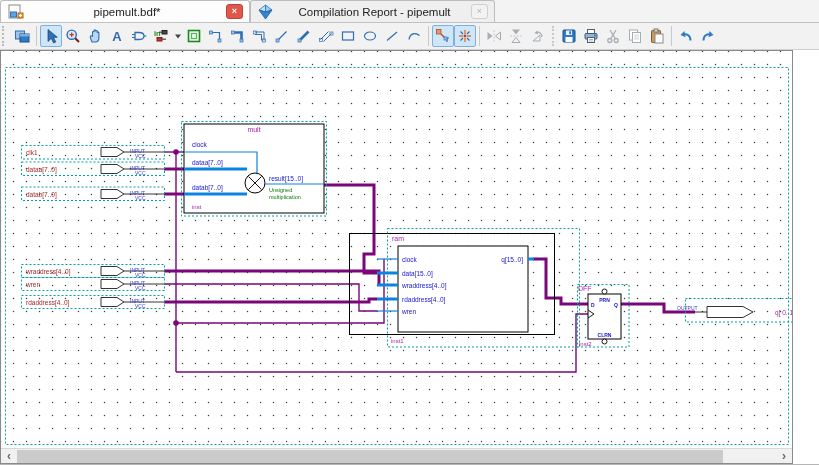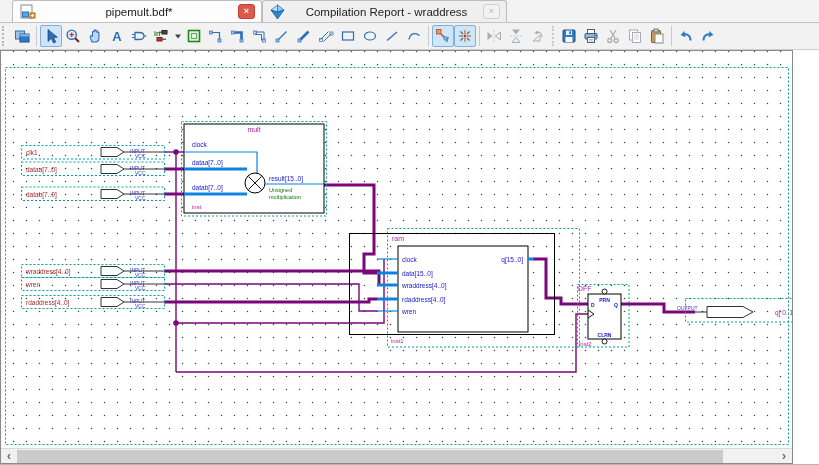--- a/index.html
+++ b/index.html
@@ -1,21 +1,21 @@
 <!DOCTYPE html>
 <html><head>
 <meta charset="utf-8">
 <style>
   html,body{margin:0;padding:0;}
   body{width:819px;height:465px;position:relative;background:#fff;
        font-family:"Liberation Sans",sans-serif;overflow:hidden;
        border-bottom:1px solid #b5b5b5;box-sizing:border-box;}
   
   .tabbar{position:absolute;left:0;top:0;width:819px;height:23px;background:#f3f3f3;
-          border-bottom:1px solid #c2c2c2;display:flex;box-sizing:border-box;padding-left:12px;}
+          border-bottom:1px solid #c2c2c2;display:flex;box-sizing:border-box;}
   .tab{display:flex;align-items:center;height:22px;box-sizing:border-box;
        border:1px solid #bdbdbd;border-bottom:none;border-radius:3px 3px 0 0;
        padding:0 6px;font-size:11.5px;color:#222;}
   .tab.active{background:#fdfdfd;width:250px;}
   .tab.inactive{background:#efefef;width:245px;}
   .tab .title{flex:1;text-align:center;white-space:nowrap;overflow:hidden;}
   .closebox{width:15px;height:13px;border-radius:3px;display:flex;align-items:center;
             justify-content:center;font-size:9px;line-height:1;}
   .closebox.red{background:#e0584b;color:#fff;border:1px solid #b94437;font-weight:bold;}
   .closebox.gray{background:#f2f2f2;color:#b5b5b5;border:1px solid #cfcfcf;}
@@ -76,21 +76,21 @@
     </svg>
     <span class="title">pipemult.bdf*</span>
     <span class="closebox red">×</span>
   </div>
   <div class="tab inactive">
     <svg class="tabicon" viewBox="0 0 17 16">
       <polygon points="8.5,1 15,6 8.5,8" fill="#8fd0f8" stroke="#2f6db5" stroke-width="0.8"></polygon>
       <polygon points="8.5,1 2,6 8.5,8" fill="#bfe4fa" stroke="#2f6db5" stroke-width="0.8"></polygon>
       <polygon points="2,6 8.5,8 15,6 8.5,15" fill="#2f86d6" stroke="#1b5ea0" stroke-width="0.8"></polygon>
     </svg>
-    <span class="title">Compilation Report - wraddress</span>
+    <span class="title">Compilation Report - pipemult</span>
     <span class="closebox gray">×</span>
   </div>
 </div>
 <div class="tabstrip-accent" style="left:118px;width:66px;background:#2e86e0;"></div>
 <div class="tabstrip-accent" style="left:442px;width:26px;background:#aacdec;"></div>
 
 <div class="toolbar">
   <div class="grip"></div>
   <div class="tbtn">
     <svg width="16" height="16" viewBox="0 0 16 16">

